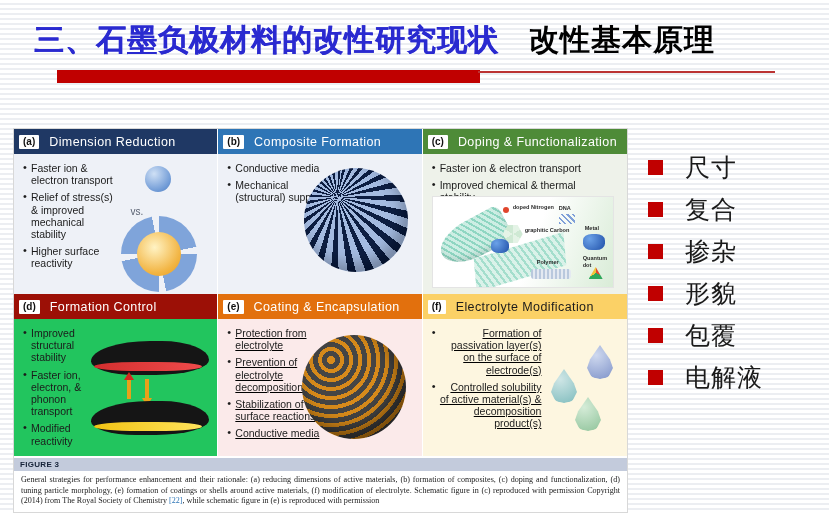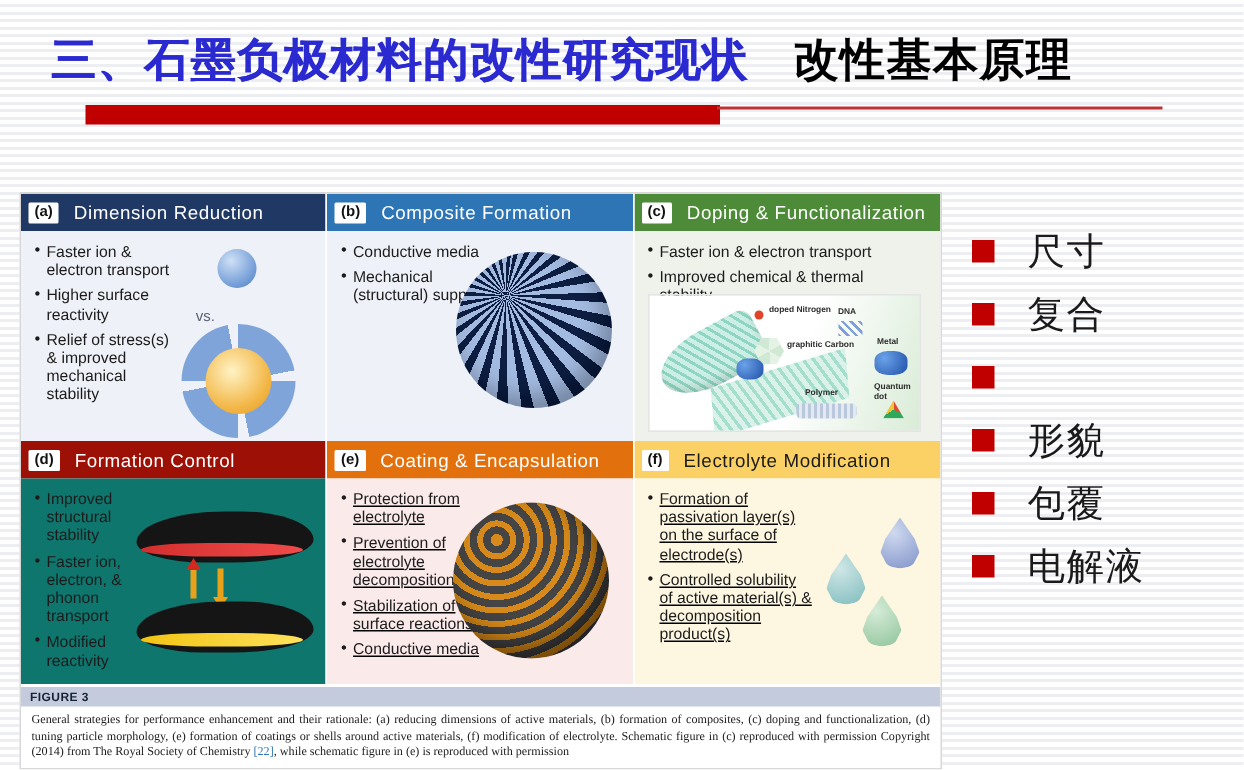--- a/index.html
+++ b/index.html
@@ -122,25 +122,25 @@
   .bullets.w60 { width: 58%; text-decoration: underline; }
 
   
   .h-a { background: #1f3864; color: #ffffff; }
   .b-a { background: #eef1f7; }
   .h-b { background: #2e75b6; color: #ffffff; }
   .b-b { background: #eef1f7; }
   .h-c { background: #4e8b38; color: #ffffff; }
   .b-c { background: #eef2ea; }
   .h-d { background: #9c1006; color: #ffffff; }
-  .b-d { background: #0f766e; }
+  .b-d { background: #22c55e; }
   .h-e { background: #e2700d; color: #ffffff; }
   .b-e { background: #fbeaea; }
   .h-f { background: #fbd166; color: #1b1b1b; }
-  .b-f { background: #fdf6e0; }
+  .b-f { background: #fdf6e0; text-align: right; }
 
   
   .art { position: absolute; }
 
   
   .a-small-ball {
     right: 46px; top: 12px; width: 26px; height: 26px; border-radius: 50%;
     background: radial-gradient(circle at 35% 30%, #cfe0f5, #6f9ad6 70%, #4d7ab8);
   }
   .a-vs { right: 74px; top: 52px; font-size: 10px; color: #5a6272; }
@@ -322,22 +322,22 @@
   <div class="panel-grid">
 
     <div class="panel">
       <div class="panel-head h-a">
         <span class="panel-tag">(a)</span>
         <span class="panel-title">Dimension Reduction</span>
       </div>
       <div class="panel-body b-a">
         <ul class="bullets">
           <li>Faster ion &amp; electron transport</li>
+          <li>Relief of stress(s) &amp; improved mechanical stability</li>
           <li>Higher surface reactivity</li>
-          <li>Relief of stress(s) &amp; improved mechanical stability</li>
         </ul>
         <div class="art a-small-ball"></div>
         <div class="art a-vs">vs.</div>
         <div class="art a-big"></div>
         <div class="art a-core"></div>
       </div>
     </div>
 
     <div class="panel">
       <div class="panel-head h-b">
@@ -447,20 +447,21 @@
   <div class="cn-item">
     <span class="cn-sq"></span>
     <span class="cn-txt">尺寸</span>
   </div>
   <div class="cn-item">
     <span class="cn-sq"></span>
     <span class="cn-txt">复合</span>
   </div>
   <div class="cn-item">
     <span class="cn-sq"></span>
+    <span class="cn-txt">掺杂</span>
   </div>
   <div class="cn-item">
     <span class="cn-sq"></span>
     <span class="cn-txt">形貌</span>
   </div>
   <div class="cn-item">
     <span class="cn-sq"></span>
     <span class="cn-txt">包覆</span>
   </div>
   <div class="cn-item">

